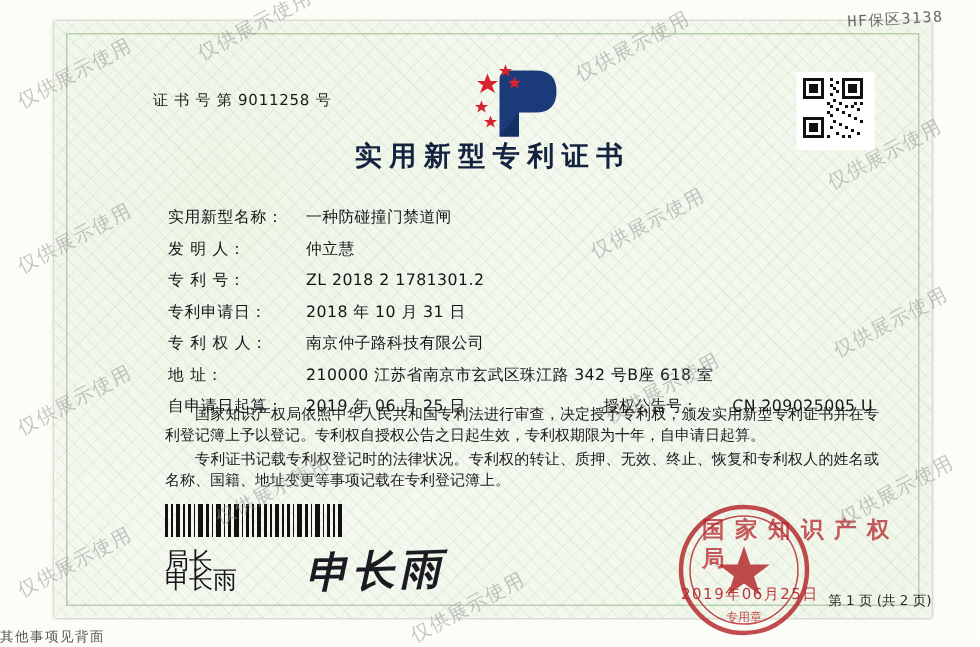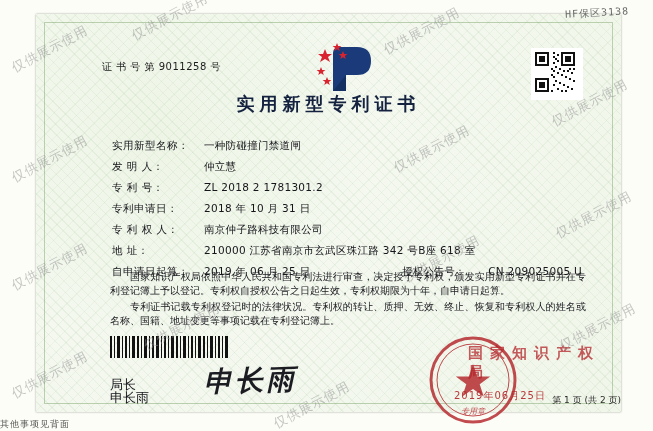--- a/index.html
+++ b/index.html
@@ -160,47 +160,46 @@
     left: 74px;
     top: 322px;
     width: 120px;
     height: 22px;
   }
 
   
   .sig-label {
     position: absolute;
     left: 74px;
-    top: 364px;
-    font-size: 13px;
+    top: 353px;
+    font-size: 16px;
     line-height: 13px;
     color: #15151a;
   }
   .sig-script {
     position: absolute;
     left: 168px;
     top: 348px;
     font-size: 28px;
     font-family: "DejaVu Serif", "Liberation Serif", serif;
     font-style: italic;
     font-weight: bold;
     color: #1b1b22;
     letter-spacing: 3px;
     transform: rotate(-2deg);
   }
 
   
   .seal {
     position: absolute;
-    left: 391px;
+    left: 414px;
     top: 320px;
     width: 92px;
     height: 92px;
     opacity: 0.82;
-    font-style: italic;
   }
   .seal-text {
     position: absolute;
     left: 432px;
     top: 330px;
     font-size: 15px;
     letter-spacing: 7px;
     color: #b4252a;
     opacity: 0.75;
     font-family: "DejaVu Serif", serif;

